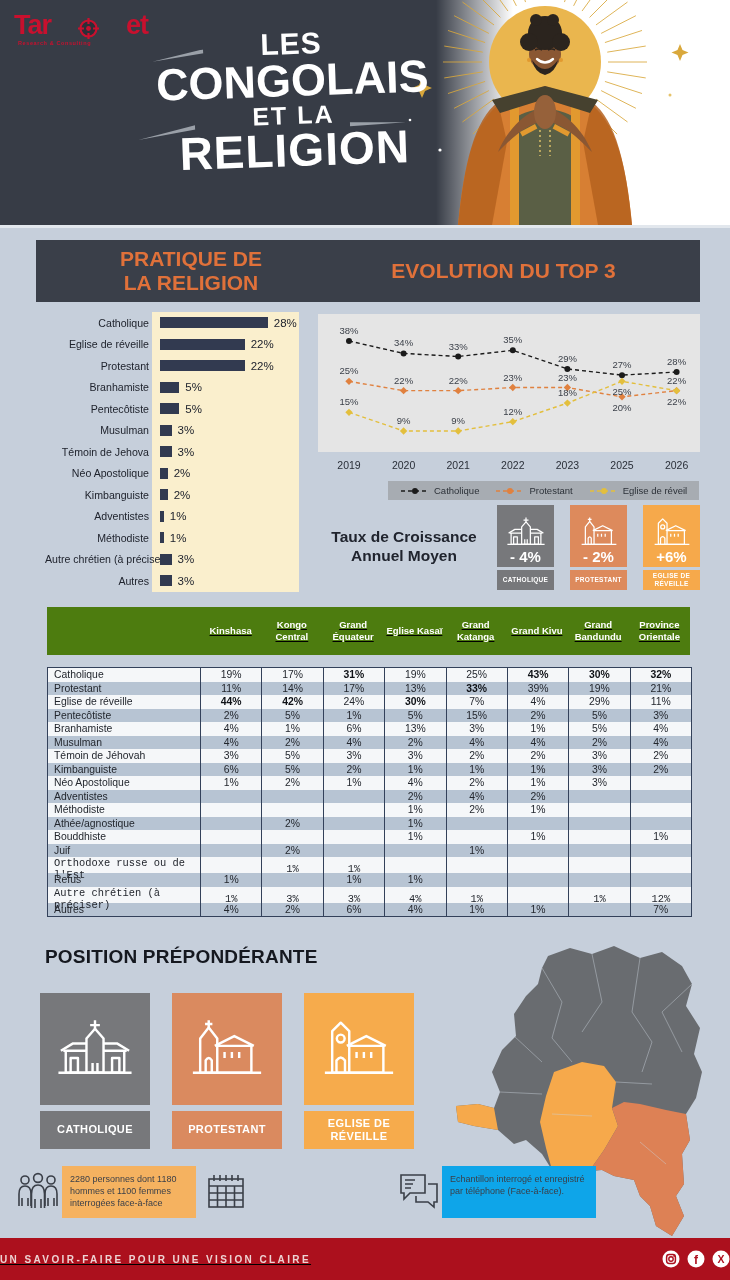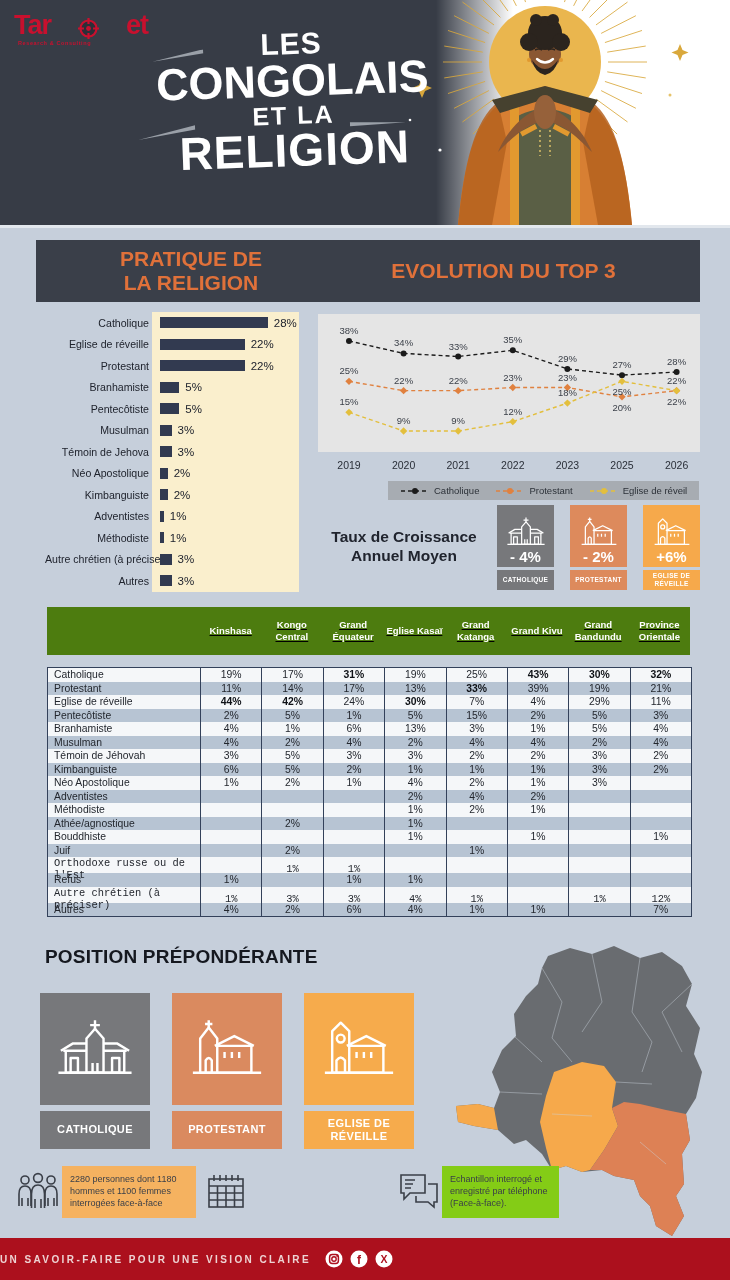--- a/index.html
+++ b/index.html
@@ -69,24 +69,24 @@
   .pcard .ptile{height:112px;display:flex;align-items:center;justify-content:center;}
   .pcard .plab{margin-top:6px;height:38px;display:flex;align-items:center;justify-content:center;
                font-size:11px;font-weight:700;color:#fff;text-align:center;line-height:1.2;letter-spacing:.4px;}
   
   #map-svg{position:absolute;left:452px;top:942px;}
   
   .fnote-icon{position:absolute;}
   .fnote-box{position:absolute;font-size:9px;color:#3a3f48;line-height:1.35;padding:7px 8px;box-sizing:border-box;}
   #fbox1{left:62px;top:1166px;width:134px;height:52px;background:#f5b260;}
   #fbox2{left:252px;top:1166px;width:134px;height:42px;background:#f0e8d8;}
-  #fbox3{left:442px;top:1166px;width:117px;height:52px;background:#84cc16;}
+  #fbox3{left:442px;top:1166px;width:154px;height:52px;background:#0ea5e9;}
   
   #redbar{position:absolute;left:0;top:1238px;width:730px;height:42px;background:#ac101d;
-          display:flex;align-items:center;justify-content:flex-start;gap:14px;}
+          display:flex;align-items:center;justify-content:space-between;gap:14px;text-decoration:underline;}
   #redbar .tagline{font-size:10px;letter-spacing:2.4px;color:#eed3d3;font-weight:700;}
   #redbar .socials{display:flex;gap:7px;}
 </style>
 </head>
 <body>
 
 <div id="page">
 
   <div id="header">
     <svg id="hero-svg" width="350" height="225" viewBox="0 0 350 225">

